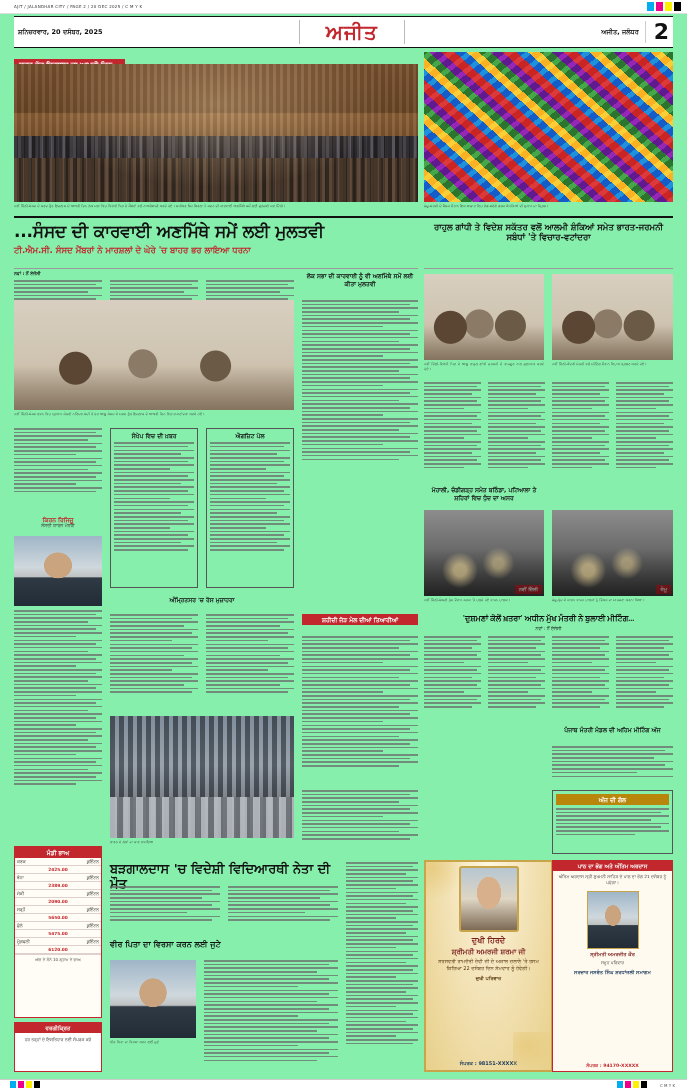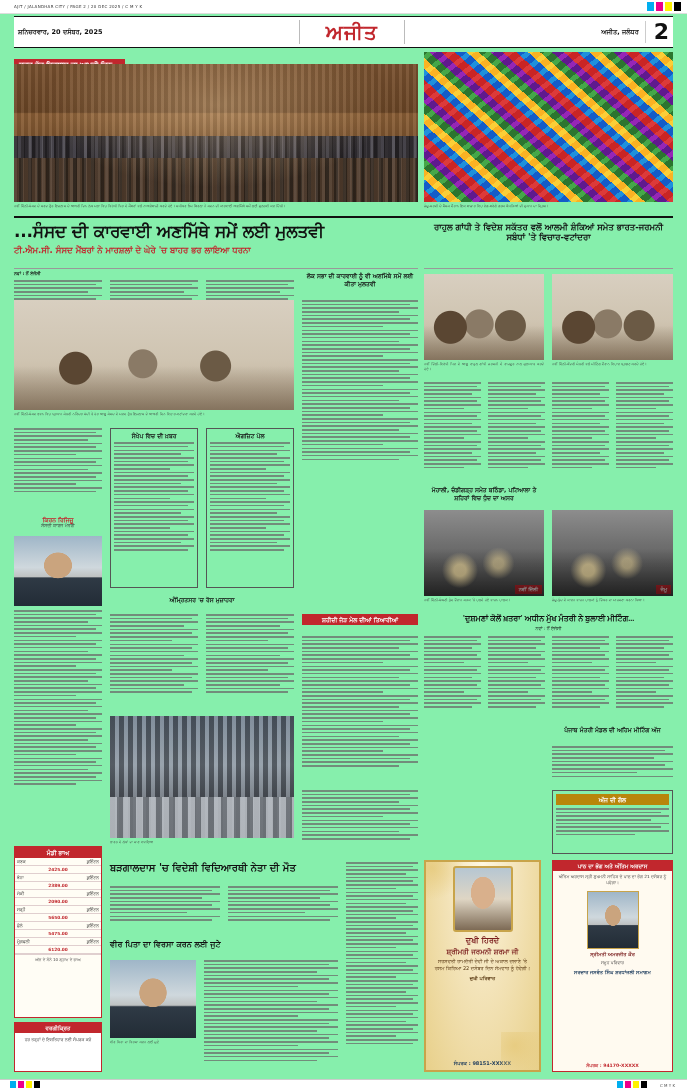--- a/index.html
+++ b/index.html
@@ -887,21 +887,21 @@
       </table>
     <div style="font-size:4px;text-align:center;padding:2px 1px;color:#444;border-top:0.5px solid #e0cfcf;">ਅੱਜ ਦੇ ਸੋਨੇ 10 ਗ੍ਰਾਮ ਦੇ ਭਾਅ</div>
   </div>
 
   <div class="ad-red-box" style="top:1022px;left:14px;width:88px;height:50px;">
     <div class="t1">ਵਰਗੀਕ੍ਰਿਤ</div>
     <div style="font-size:4.3px;color:#222;text-align:center;padding:4px 3px;line-height:1.4;">ਹਰ ਤਰ੍ਹਾਂ ਦੇ ਇਸ਼ਤਿਹਾਰ ਲਈ ਸੰਪਰਕ ਕਰੋ</div>
   </div>
 
   <div class="blk" style="top:862px;left:110px;width:228px;">
-    <div style="font-size:10px;font-weight:bold;color:#111;line-height:1.15;">ਬੜਗਾਲਦਾਸ 'ਚ ਵਿਦੇਸ਼ੀ ਵਿਦਿਆਰਥੀ ਨੇਤਾ ਦੀ ਮੌਤ</div>
+    <div style="font-size:13px;font-weight:bold;color:#111;line-height:1.15;">ਬੜਗਾਲਦਾਸ 'ਚ ਵਿਦੇਸ਼ੀ ਵਿਦਿਆਰਥੀ ਨੇਤਾ ਦੀ ਮੌਤ</div>
   </div>
   <div class="tcol" style="top:886px;left:110px;width:110px;height:50px;">
     <div class="tline s1"></div>
       <div class="tline s2"></div>
       <div class="tline s1"></div>
       <div class="tline s3"></div>
     <div class="tline s1"></div>
       <div class="tline s2"></div>
       <div class="tline s1"></div>
       <div class="tline s4"></div>
@@ -1019,24 +1019,24 @@
       <div class="tline s1"></div>
       <div class="tline s3"></div>
     <div class="tline s1"></div>
       <div class="tline s2"></div>
       <div class="tline s1"></div>
       <div class="tline s4"></div>
     <div class="tline s1"></div>
       <div class="tline s2"></div>
   </div>
 
-  <div class="goldad" style="top:860px;left:424px;width:117px;height:212px;">
+  <div class="goldad" style="top:860px;left:424px;width:129px;height:212px;">
     <div class="gportrait"></div>
     <div class="gtitle">ਦੁਖੀ ਹਿਰਦੇ</div>
-    <div class="gtitle" style="font-size:7px;margin-top:2px;">ਸ਼੍ਰੀਮਤੀ ਜਰਮਨੀ ਸ਼ਰਮਾ ਜੀ</div>
+    <div class="gtitle" style="font-size:7px;margin-top:2px;">ਸ਼੍ਰੀਮਤੀ ਅਮਰਜੀ ਸ਼ਰਮਾ ਜੀ</div>
     <div class="gsub">ਸਰਸਵਤੀ ਰਾਮਦੱਤੀ ਦੇਵੀ ਜੀ ਦੇ ਅਕਾਲ ਚਲਾਣੇ 'ਤੇ ਰਸਮ ਕਿਰਿਆ 22 ਦਸੰਬਰ ਦਿਨ ਸੋਮਵਾਰ ਨੂੰ ਹੋਵੇਗੀ।</div>
     <div class="gsub" style="font-weight:bold;margin-top:3px;">ਦੁਖੀ ਪਰਿਵਾਰ</div>
     <div class="phone">ਸੰਪਰਕ : 98151-XXXXX</div>
   </div>
 
   <div class="blk framed2" style="top:790px;left:552px;width:121px;height:64px;padding:3px;">
     <div class="boxhead gold">ਅੱਜ ਦੀ ਗੱਲ</div>
     <div class="tcol" style="position:relative;width:100%;height:40px;">
       <div class="tline s1"></div>
         <div class="tline s2"></div>

